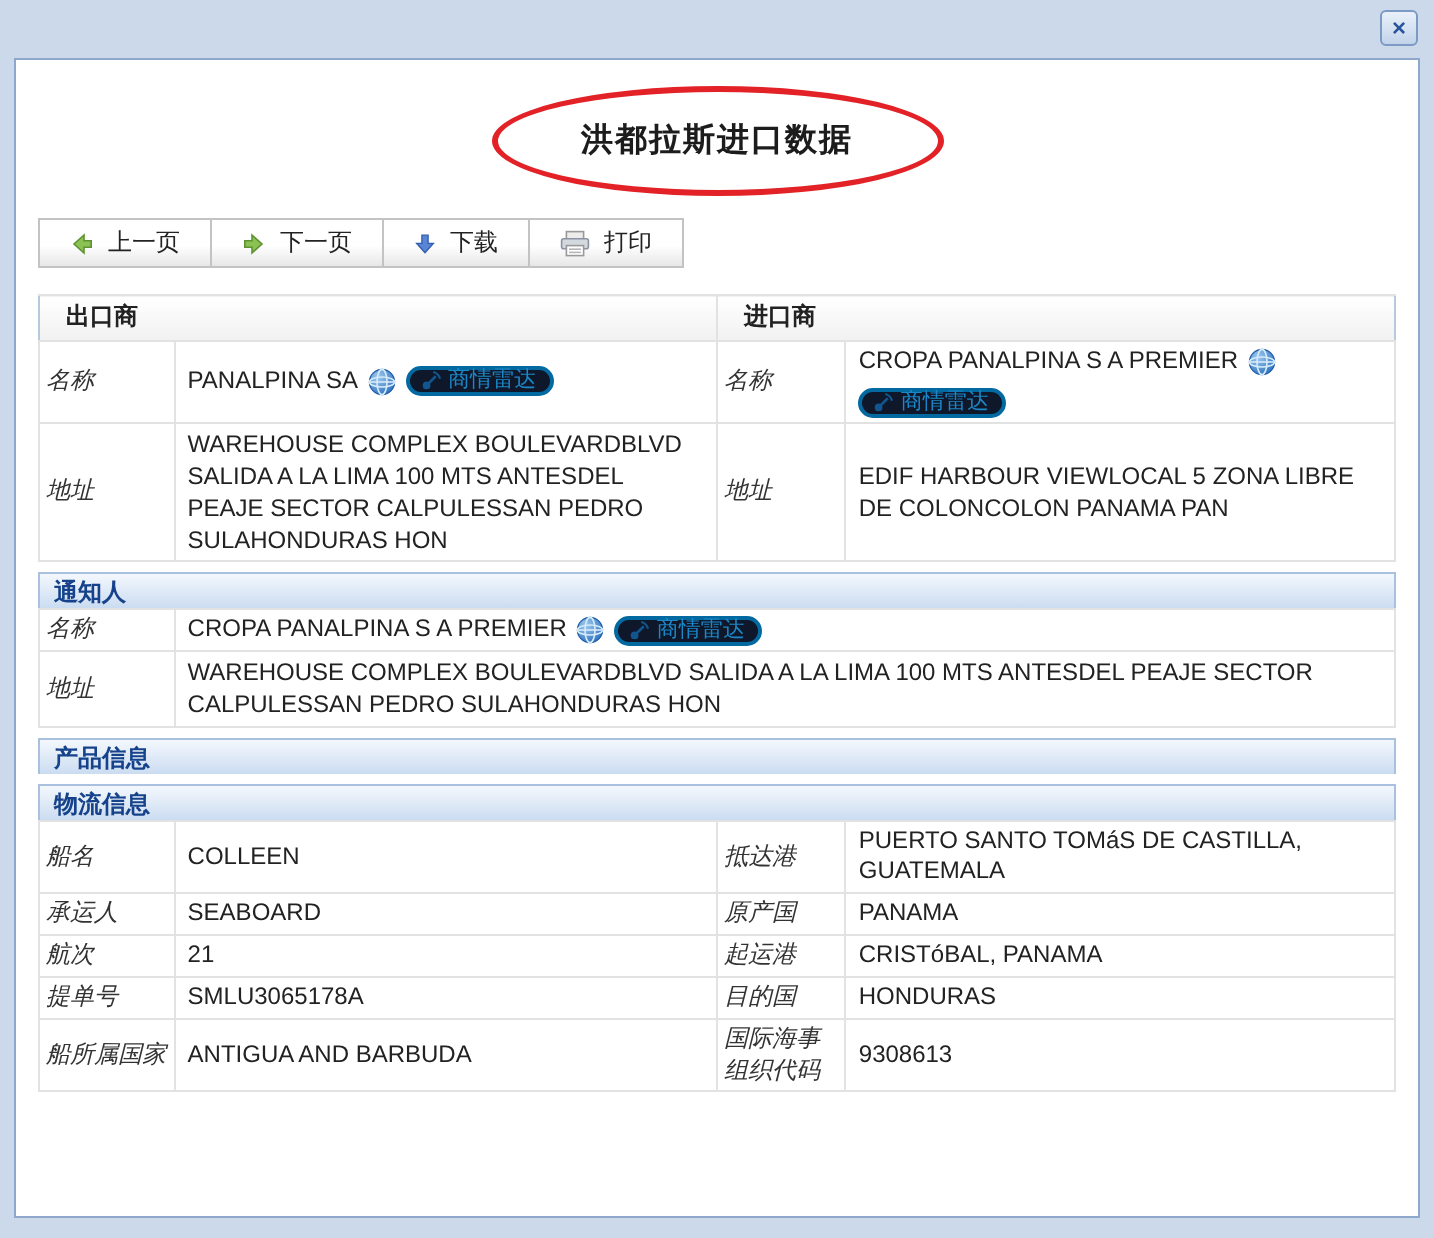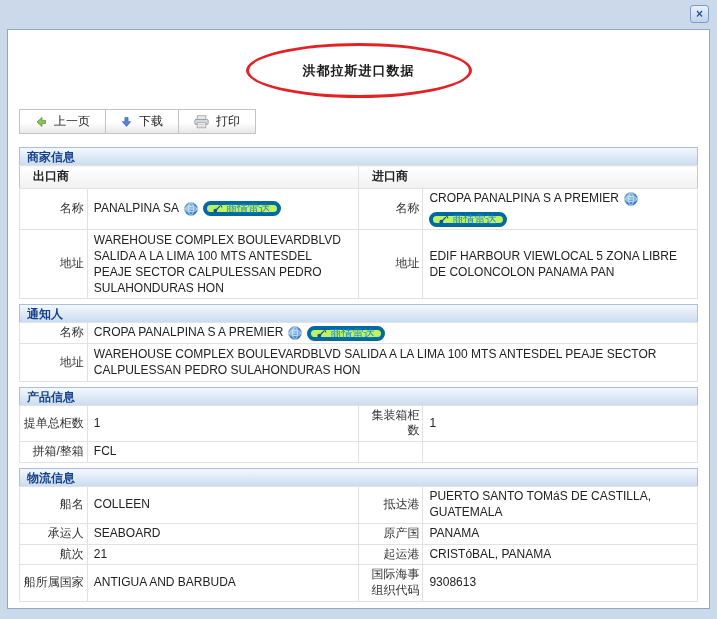--- a/index.html
+++ b/index.html
@@ -20,21 +20,21 @@
     background:#fff; border:1px solid #8ea8cc; overflow:hidden;
     padding:0 11px;
   }
 
   .title-wrap { text-align:center; margin-top:13px; height:60px; }
   .ellipse {
     display:inline-flex; width:226px; height:55px;
     border:3px solid #e32227; border-radius:50%;
     align-items:center; justify-content:center;
   }
-  .page-title { font-size:13px; font-weight:bold; color:#1c1c1c; letter-spacing:1px; }
+  .page-title { font-size:16px; font-weight:bold; color:#1c1c1c; letter-spacing:1px; }
 
   .toolbar { display:inline-flex; margin:6px 0 13px 0; }
   .tb-btn {
     display:inline-flex; align-items:center; gap:7px;
     height:25px; padding:0 15px; margin-left:-1px;
     border:1px solid #c3c3c3; background:linear-gradient(#ffffff 55%,#e7e7e7);
     font-family:"Liberation Sans",sans-serif; font-size:12px; color:#222; cursor:pointer;
   }
   .tb-btn:first-child { margin-left:0; }
   .tb-btn svg { flex:0 0 auto; }
@@ -50,28 +50,28 @@
   td {
     border:1px solid #e2e2e2; padding:2px 6px;
     font-size:12px; color:#222; line-height:1.32;
     word-wrap:break-word; vertical-align:middle;
   }
   tr.grp td {
     font-weight:bold; background:linear-gradient(#ffffff,#f1f1f1);
     padding:3px 6px 3px 13px; border-left:none; border-right:none;
   }
   tr.grp td + td { border-left:1px solid #e2e2e2;font-family:Liberation Serif, serif; }
-  td.lbl { text-align:right; padding:2px 3px; color:#333; }
+  td.lbl { text-align:left; padding:2px 3px; color:#333;font-style:italic; }
   col.c1 { width:10%; } col.c2 { width:40%; } col.c3 { width:9.5%; } col.c4 { width:40.5%; }
 
   .val-with-icons { display:flex; align-items:center; gap:5px; flex-wrap:wrap; }
   .globe { width:14px; height:14px; cursor:pointer; }
   .badge {
     display:inline-flex; align-items:center; gap:3px;
-    border:4px solid #0369a1; border-radius:9px; background:#bef264;
+    border:2px solid #0369a1; border-radius:9px; background:#0f172a;
     padding:0 7px 0 5px; height:15px; cursor:pointer;
   }
   .badge .bdg-txt { font-size:11px; color:#1b87c7; line-height:13px; }
   .hidden-defs { position:absolute; width:0; height:0; overflow:hidden; }
   .addr { line-height:1.35;margin-left:48px; }
 </style>
 </head>
 <body>
 
 <svg class="hidden-defs" aria-hidden="true">
@@ -99,40 +99,45 @@
     </div>
 
     <div class="toolbar">
       <button class="tb-btn">
         <svg width="12" height="12" viewBox="0 0 12 12">
           <path d="M7 1.5 L2 6 L7 10.5 L7 7.6 L10.6 7.6 L10.6 4.4 L7 4.4 Z" fill="#8cc153" stroke="#5d9331" stroke-width="0.8"></path>
         </svg>
         <span>上一页</span>
       </button>
       <button class="tb-btn">
+        <svg width="12" height="12" viewBox="0 0 12 12">
+          <path d="M5 1.5 L10 6 L5 10.5 L5 7.6 L1.4 7.6 L1.4 4.4 L5 4.4 Z" fill="#8cc153" stroke="#5d9331" stroke-width="0.8"></path>
+        </svg>
+        <span>下一页</span>
+      </button>
+      <button class="tb-btn">
         <svg width="11" height="12" viewBox="0 0 12 12">
           <path d="M4.3 1.2 L7.7 1.2 L7.7 5.6 L10.6 5.6 L6 10.8 L1.4 5.6 L4.3 5.6 Z" fill="#5a85d7" stroke="#2f5cb0" stroke-width="0.7"></path>
         </svg>
         <span>下载</span>
       </button>
       <button class="tb-btn">
         <svg width="15" height="14" viewBox="0 0 15 14">
           <rect x="3.2" y="0.8" width="8.6" height="3.6" fill="#ececec" stroke="#999" stroke-width="0.8"></rect>
           <rect x="0.8" y="4.4" width="13.4" height="5" rx="1" fill="#d4d9e0" stroke="#8b93a2" stroke-width="0.8"></rect>
           <rect x="3.2" y="7.8" width="8.6" height="5" fill="#fff" stroke="#999" stroke-width="0.8"></rect>
           <line x1="4.5" y1="9.6" x2="10.5" y2="9.6" stroke="#b5b5b5" stroke-width="0.8"></line>
           <line x1="4.5" y1="11.2" x2="10.5" y2="11.2" stroke="#b5b5b5" stroke-width="0.8"></line>
         </svg>
         <span>打印</span>
       </button>
     </div>
 
     
     <div class="section">
-      <div class="sec-hd">商家信息</div>
       <table>
         <colgroup>
             <col class="c1">
             <col class="c2">
             <col class="c3">
             <col class="c4">
           </colgroup>
         <tbody>
             <tr class="grp">
           <td colspan="2">出口商</td>
@@ -227,42 +232,20 @@
           <td class="lbl">地址</td>
           <td colspan="3" class="addr">WAREHOUSE COMPLEX BOULEVARDBLVD SALIDA A LA LIMA 100 MTS ANTESDEL PEAJE SECTOR CALPULESSAN PEDRO SULAHONDURAS HON</td>
         </tr>
       </tbody>
         </table>
     </div>
 
     
     <div class="section">
       <div class="sec-hd">产品信息</div>
-      <table>
-        <colgroup>
-            <col class="c1">
-            <col class="c2">
-            <col class="c3">
-            <col class="c4">
-          </colgroup>
-        <tbody>
-            <tr>
-          <td class="lbl">提单总柜数</td>
-          <td>1</td>
-          <td class="lbl">集装箱柜数</td>
-          <td>1</td>
-        </tr>
-        <tr>
-          <td class="lbl">拼箱/整箱</td>
-          <td>FCL</td>
-          <td class="lbl"></td>
-          <td></td>
-        </tr>
-      </tbody>
-        </table>
     </div>
 
     
     <div class="section">
       <div class="sec-hd">物流信息</div>
       <table>
         <colgroup>
             <col class="c1">
             <col class="c2">
             <col class="c3">
@@ -281,20 +264,26 @@
           <td class="lbl">原产国</td>
           <td>PANAMA</td>
         </tr>
         <tr>
           <td class="lbl">航次</td>
           <td>21</td>
           <td class="lbl">起运港</td>
           <td>CRISTóBAL, PANAMA</td>
         </tr>
         <tr>
+          <td class="lbl">提单号</td>
+          <td>SMLU3065178A</td>
+          <td class="lbl">目的国</td>
+          <td>HONDURAS</td>
+        </tr>
+        <tr>
           <td class="lbl">船所属国家</td>
           <td>ANTIGUA AND BARBUDA</td>
           <td class="lbl">国际海事组织代码</td>
           <td>9308613</td>
         </tr>
 
       </tbody>
         </table>
     </div>
 

